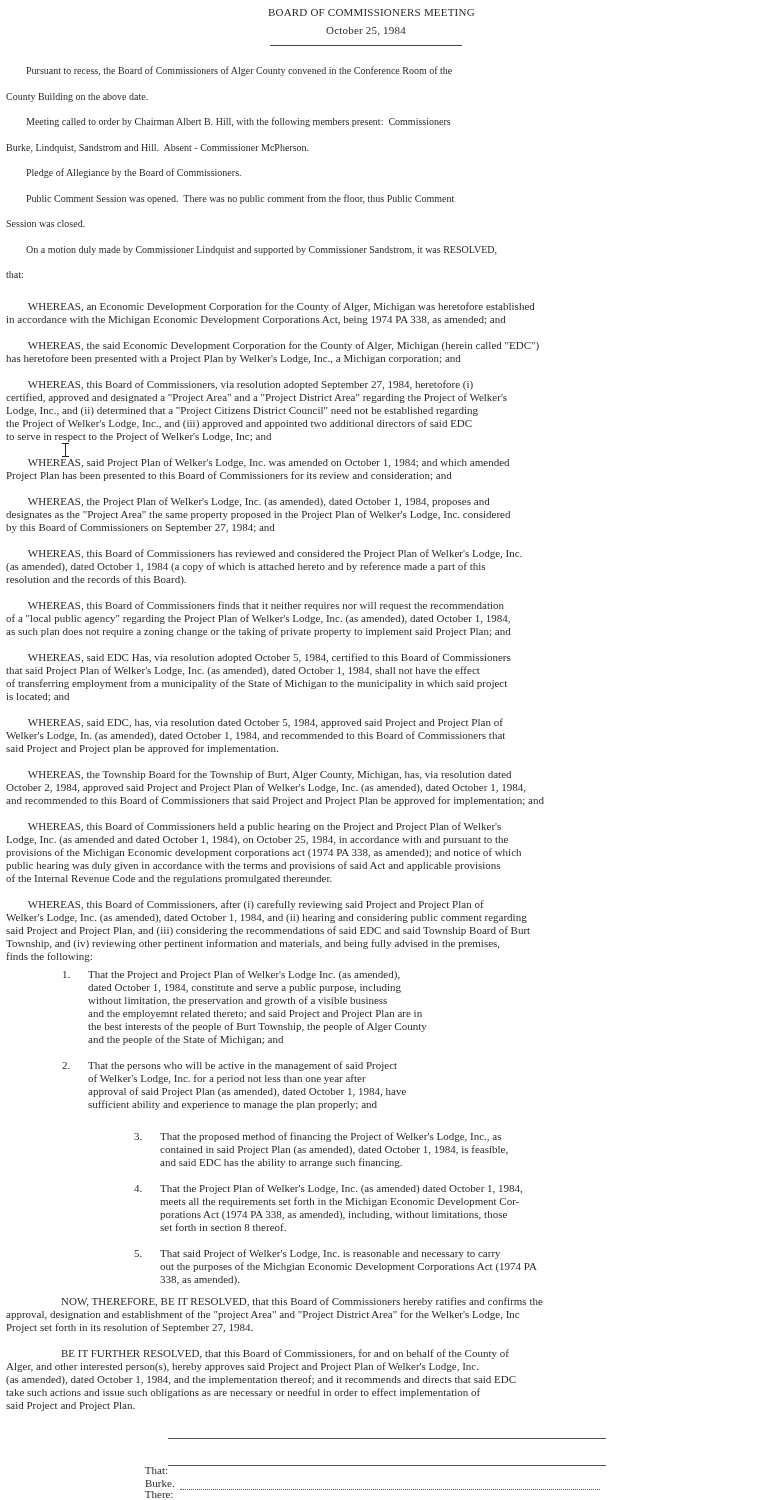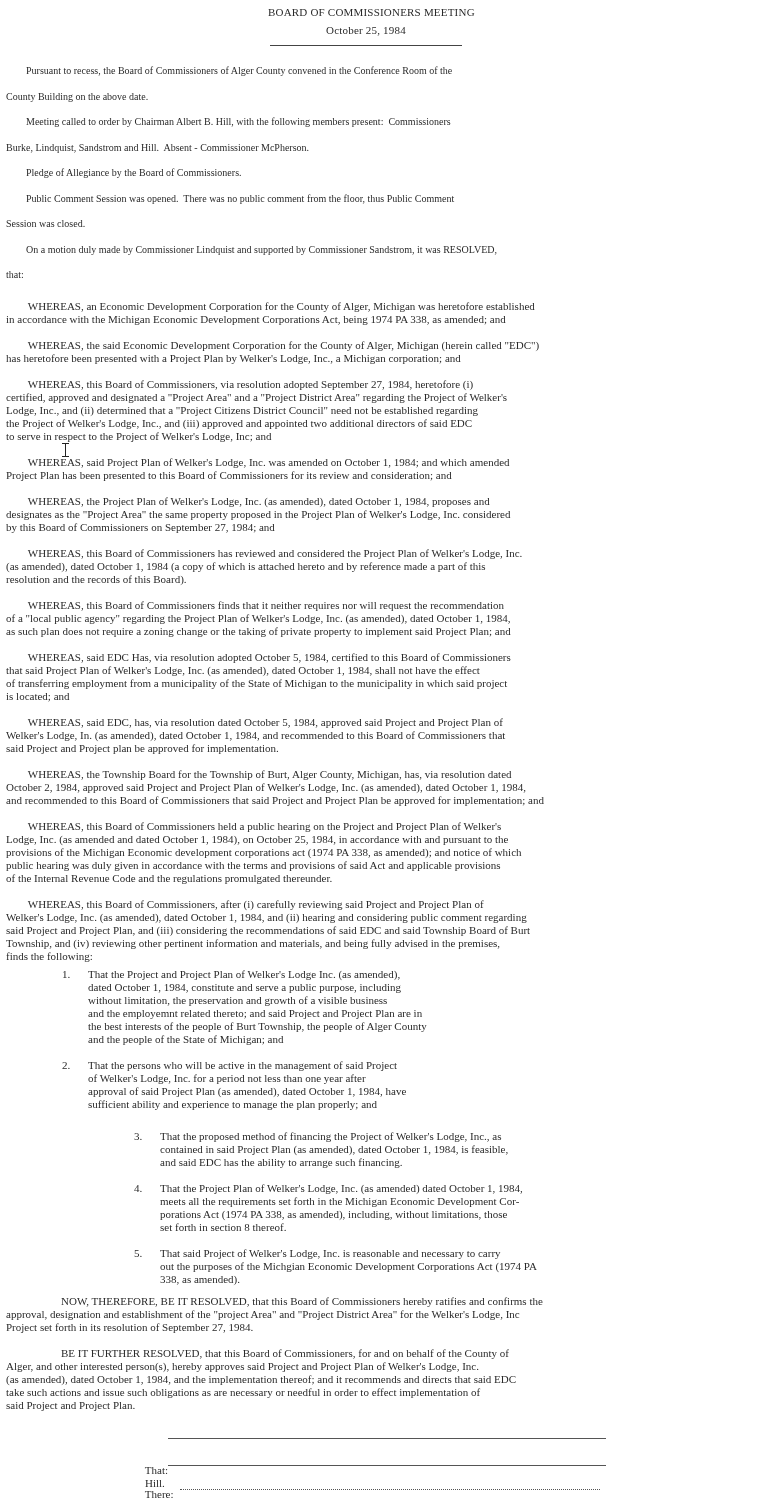--- a/index.html
+++ b/index.html
@@ -35,21 +35,21 @@
 
   <div id="findings-a" class="abs body2" style="left:62px; top:968px;"><div style="display: flex; margin-bottom: 13px;"><div style="width: 26px;">1.</div><div><div>That the Project and Project Plan of Welker's Lodge Inc. (as amended),</div><div>dated October 1, 1984, constitute and serve a public purpose, including</div><div>without limitation, the preservation and growth of a visible business</div><div>and the employemnt related thereto; and said Project and Project Plan are in</div><div>the best interests of the people of Burt Township, the people of Alger County</div><div>and the people of the State of Michigan; and</div></div></div><div style="display: flex; margin-bottom: 13px;"><div style="width: 26px;">2.</div><div><div>That the persons who will be active in the management of said Project</div><div>of Welker's Lodge, Inc. for a period not less than one year after</div><div>approval of said Project Plan (as amended), dated October 1, 1984, have</div><div>sufficient ability and experience to manage the plan properly; and</div></div></div></div>
   <div id="findings-b" class="abs body2" style="left:134px; top:1130px;"><div style="display: flex; margin-bottom: 13px;"><div style="width: 26px;">3.</div><div><div>That the proposed method of financing the Project of Welker's Lodge, Inc., as</div><div>contained in said Project Plan (as amended), dated October 1, 1984, is feasible,</div><div>and said EDC has the ability to arrange such financing.</div></div></div><div style="display: flex; margin-bottom: 13px;"><div style="width: 26px;">4.</div><div><div>That the Project Plan of Welker's Lodge, Inc. (as amended) dated October 1, 1984,</div><div>meets all the requirements set forth in the Michigan Economic Development Cor-</div><div>porations Act (1974 PA 338, as amended), including, without limitations, those</div><div>set forth in section 8 thereof.</div></div></div><div style="display: flex; margin-bottom: 13px;"><div style="width: 26px;">5.</div><div><div>That said Project of Welker's Lodge, Inc. is reasonable and necessary to carry</div><div>out the purposes of the Michgian Economic Development Corporations Act (1974 PA</div><div>338, as amended).</div></div></div></div>
 
   <div id="resolutions" class="abs body2" style="left:6px; top:1295px;"><div style="margin-bottom: 13px;"><div>                    NOW, THEREFORE, BE IT RESOLVED, that this Board of Commissioners hereby ratifies and confirms the</div><div>approval, designation and establishment of the "project Area" and "Project District Area" for the Welker's Lodge, Inc</div><div>Project set forth in its resolution of September 27, 1984.</div></div><div style="margin-bottom: 13px;"><div>                    BE IT FURTHER RESOLVED, that this Board of Commissioners, for and on behalf of the County of</div><div>Alger, and other interested person(s), hereby approves said Project and Project Plan of Welker's Lodge, Inc.</div><div>(as amended), dated October 1, 1984, and the implementation thereof; and it recommends and directs that said EDC</div><div>take such actions and issue such obligations as are necessary or needful in order to effect implementation of</div><div>said Project and Project Plan.</div></div></div>
 
   <div class="vote-line" style="left:168px; top:1438px; width:438px;"></div>
 
   <div class="abs body2" style="left:134px; top:1451px;">
     <span>That:</span>
-    <span>Hill.</span>
+    <span>Burke.</span>
   </div>
   <div class="vote-line" style="left:168px; top:1465px; width:438px;"></div>
 
   <div class="abs body2" style="left:134px; top:1475px;">
     <span>There:</span>
     
   </div>
   <div class="vote-line" style="left:180px; top:1489px; width:420px; border-bottom-style:dotted;"></div>
 </div>
 

